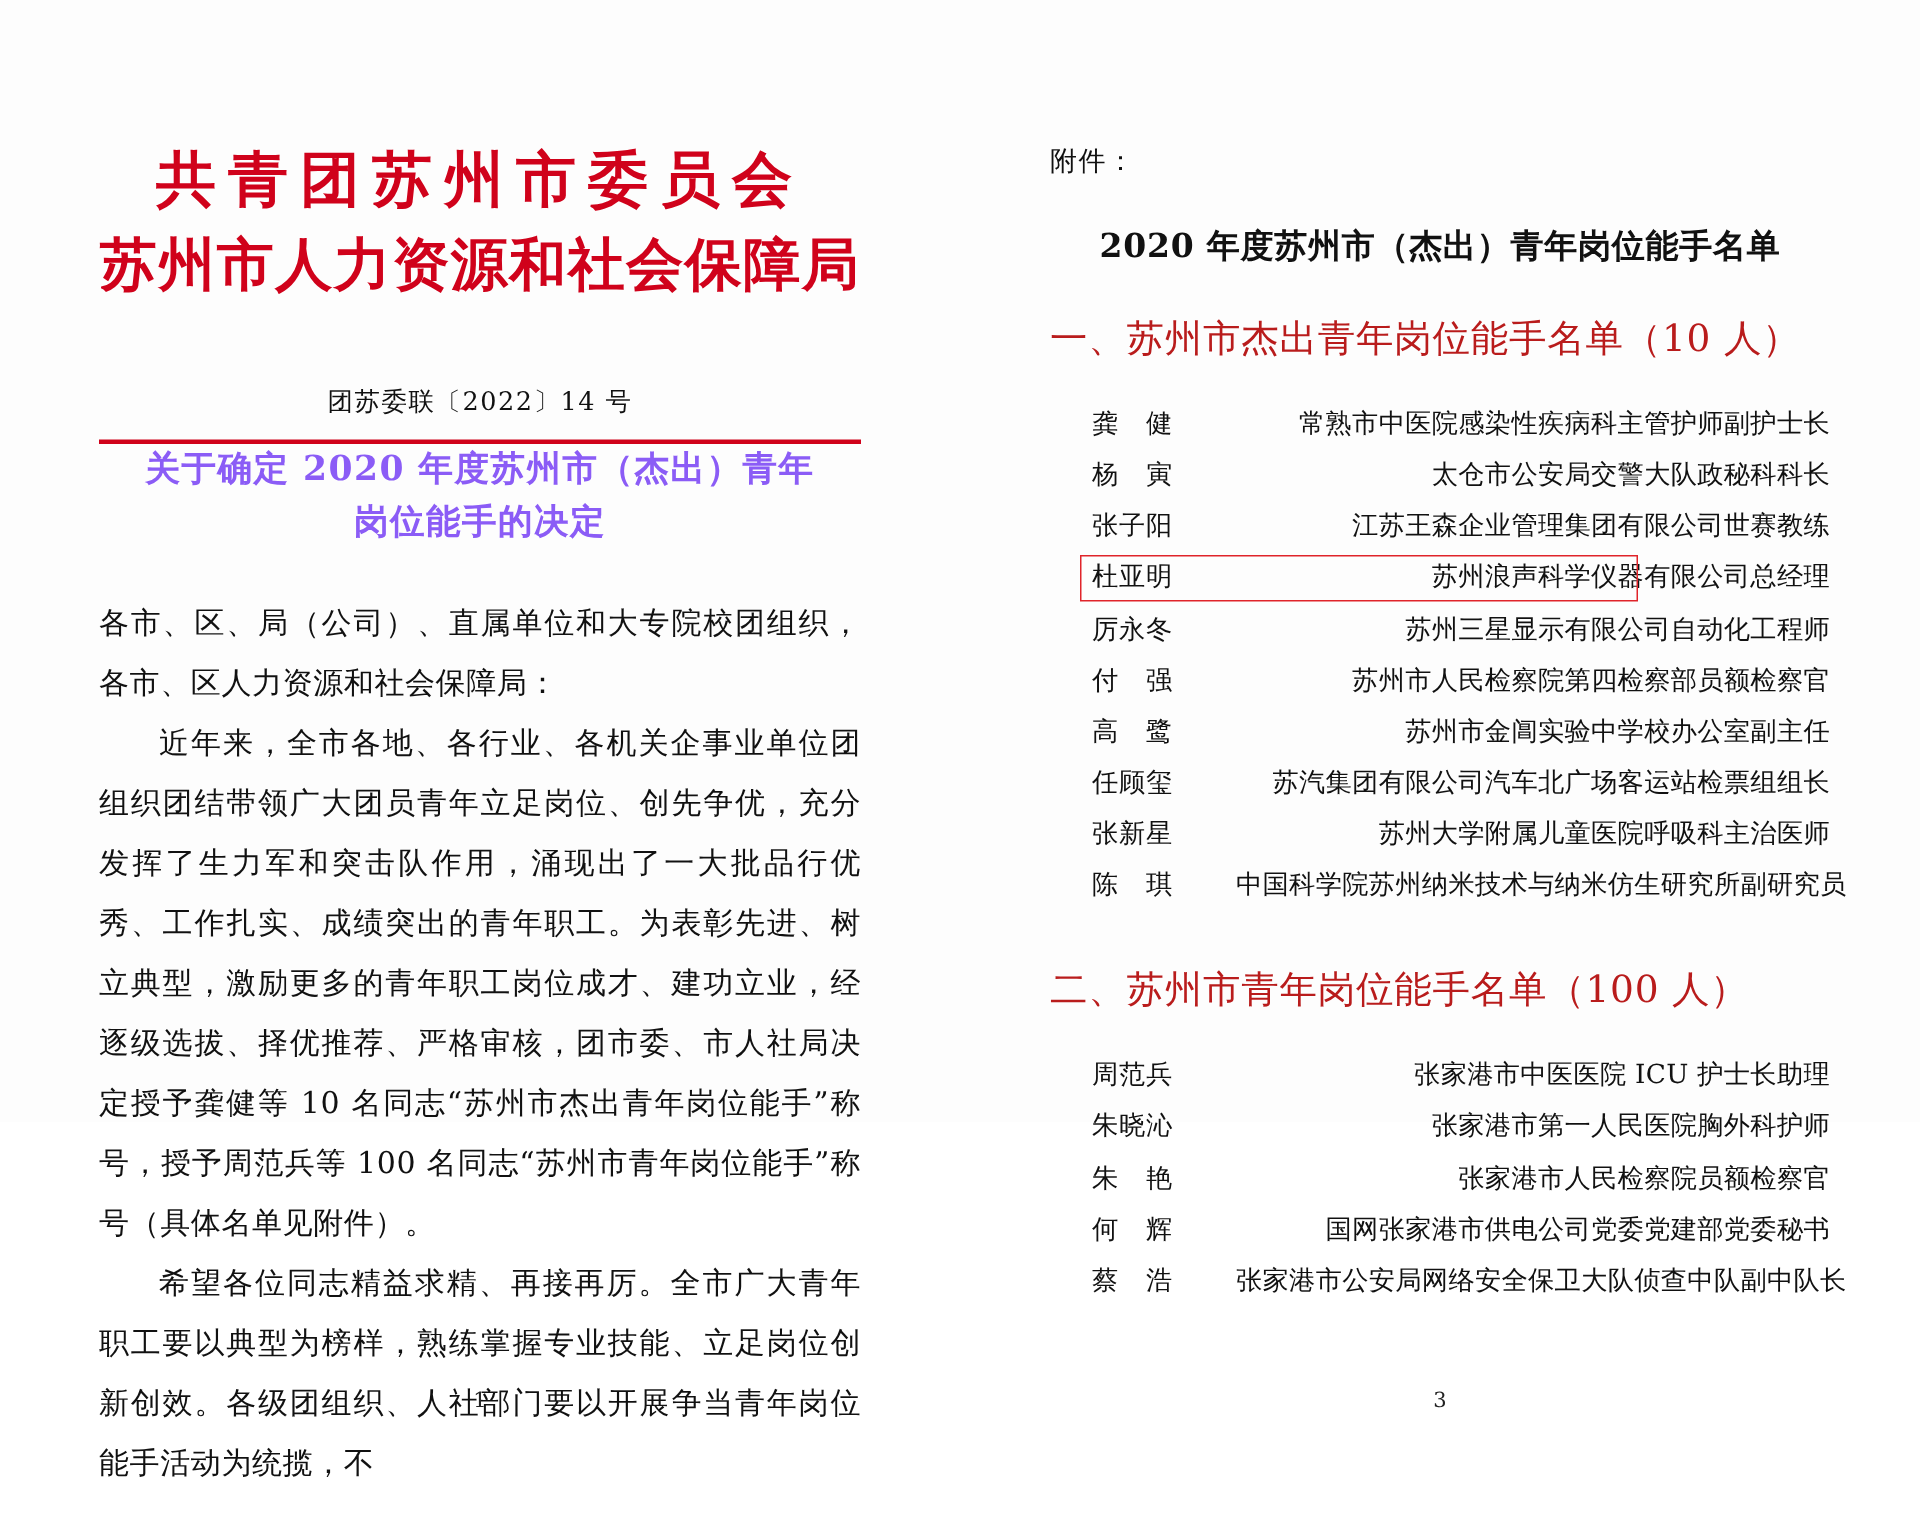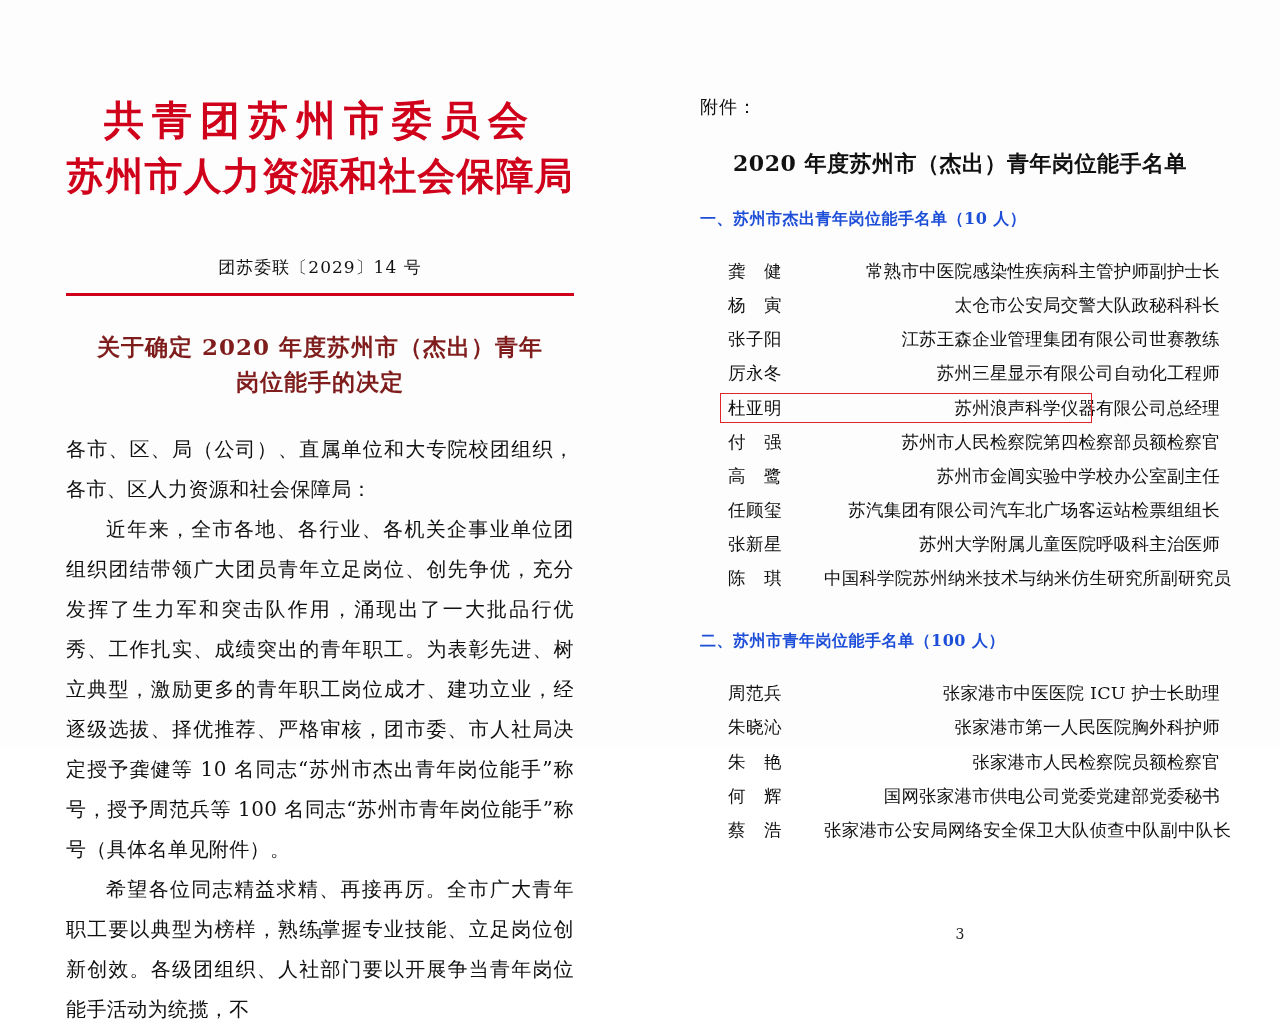--- a/index.html
+++ b/index.html
@@ -62,27 +62,26 @@
     letter-spacing: 1px;
     color: #111;
   }
   .red-rule {
     margin-top: 14px;
     height: 3px;
     background: #d0021b;
     width: 100%;
   }
   .doc-title {
-    margin-top: 34px;
     text-align: center;
     font-size: 23px;
     font-weight: bold;
     line-height: 1.5;
     letter-spacing: 1px;
-    color: #7f1d1d;
+    color: #8b5cf6;
   }
   .body-text {
     margin-top: 30px;
     font-size: 20px;
     line-height: 2.0;
     text-align: justify;
     letter-spacing: 0.4px;
     color: #111;
   }
   .body-text p {
@@ -111,23 +110,23 @@
     margin-top: 30px;
     text-align: center;
     font-size: 22px;
     font-weight: bold;
     letter-spacing: 0.5px;
     color: #111;
     white-space: nowrap;
   }
   .section-heading {
     margin-top: 30px;
-    font-size: 16px;
-    font-weight: bold;
-    color: #1d4ed8;
+    font-size: 25px;
+    font-weight: normal;
+    color: #b91c1c;
     letter-spacing: 0.5px;
   }
   .section-heading.second {
     margin-top: 36px;
   }
   .name-list {
     margin-top: 24px;
   }
   .name-row {
     display: flex;
@@ -164,21 +163,21 @@
 <body>
 
 <div class="page">
 
   <div class="sheet sheet-left">
     <div class="masthead">
       <div class="line1">共青团苏州市委员会</div>
       <div class="line2">苏州市人力资源和社会保障局</div>
     </div>
 
-    <div class="doc-number">团苏委联〔2029〕14 号</div>
+    <div class="doc-number">团苏委联〔2022〕14 号</div>
     <div class="red-rule"></div>
 
     <div class="doc-title">
       <div>关于确定 2020 年度苏州市（杰出）青年</div>
       <div>岗位能手的决定</div>
     </div>
 
     <div class="body-text">
       <p>各市、区、局（公司）、直属单位和大专院校团组织，各市、区人力资源和社会保障局：</p>
       <p class="indent">近年来，全市各地、各行业、各机关企事业单位团组织团结带领广大团员青年立足岗位、创先争优，充分发挥了生力军和突击队作用，涌现出了一大批品行优秀、工作扎实、成绩突出的青年职工。为表彰先进、树立典型，激励更多的青年职工岗位成才、建功立业，经逐级选拔、择优推荐、严格审核，团市委、市人社局决定授予龚健等 10 名同志“苏州市杰出青年岗位能手”称号，授予周范兵等 100 名同志“苏州市青年岗位能手”称号（具体名单见附件）。</p>
@@ -200,29 +199,29 @@
           <span class="org">常熟市中医院感染性疾病科主管护师副护士长</span>
         </div>
         <div class="name-row">
           <span class="nm">杨　寅</span>
           <span class="org">太仓市公安局交警大队政秘科科长</span>
         </div>
         <div class="name-row">
           <span class="nm">张子阳</span>
           <span class="org">江苏王森企业管理集团有限公司世赛教练</span>
         </div>
-        <div class="name-row">
-          <span class="nm">厉永冬</span>
-          <span class="org">苏州三星显示有限公司自动化工程师</span>
-        </div>
         <div class="name-row highlight">
           <span class="nm">杜亚明</span>
           <span class="org">苏州浪声科学仪器有限公司总经理</span>
         </div>
         <div class="name-row">
+          <span class="nm">厉永冬</span>
+          <span class="org">苏州三星显示有限公司自动化工程师</span>
+        </div>
+        <div class="name-row">
           <span class="nm">付　强</span>
           <span class="org">苏州市人民检察院第四检察部员额检察官</span>
         </div>
         <div class="name-row">
           <span class="nm">高　鹭</span>
           <span class="org">苏州市金阊实验中学校办公室副主任</span>
         </div>
         <div class="name-row">
           <span class="nm">任顾玺</span>
           <span class="org">苏汽集团有限公司汽车北广场客运站检票组组长</span>

